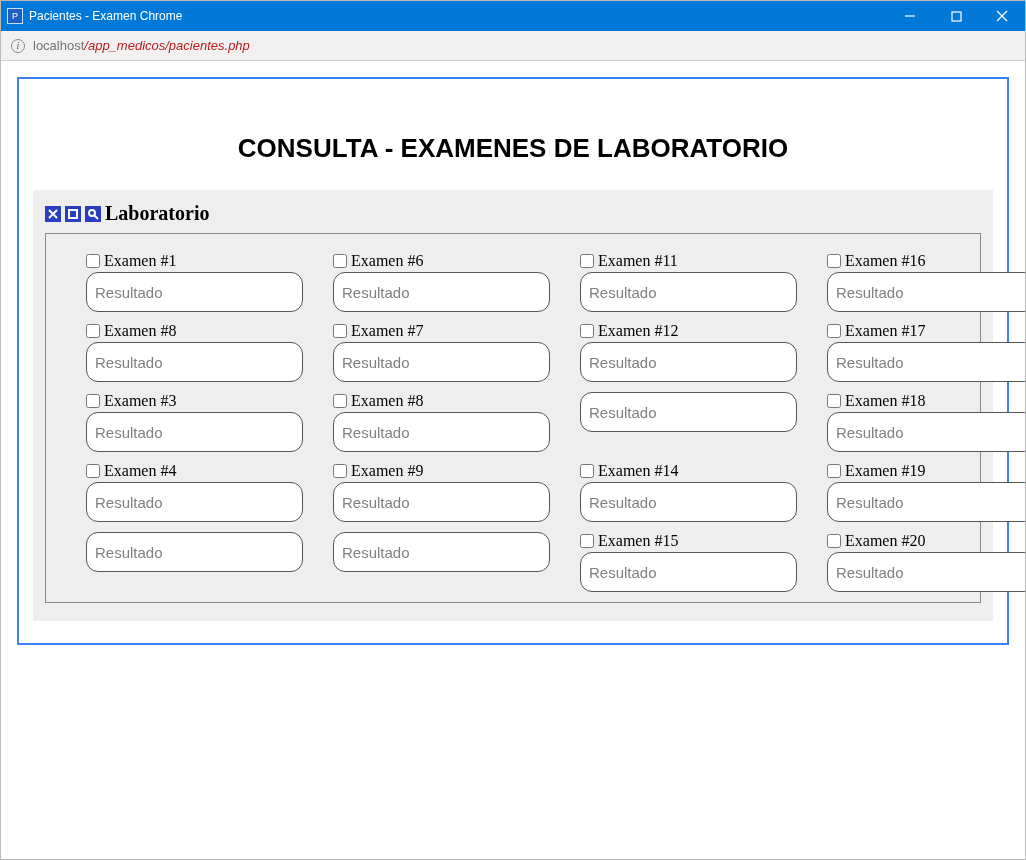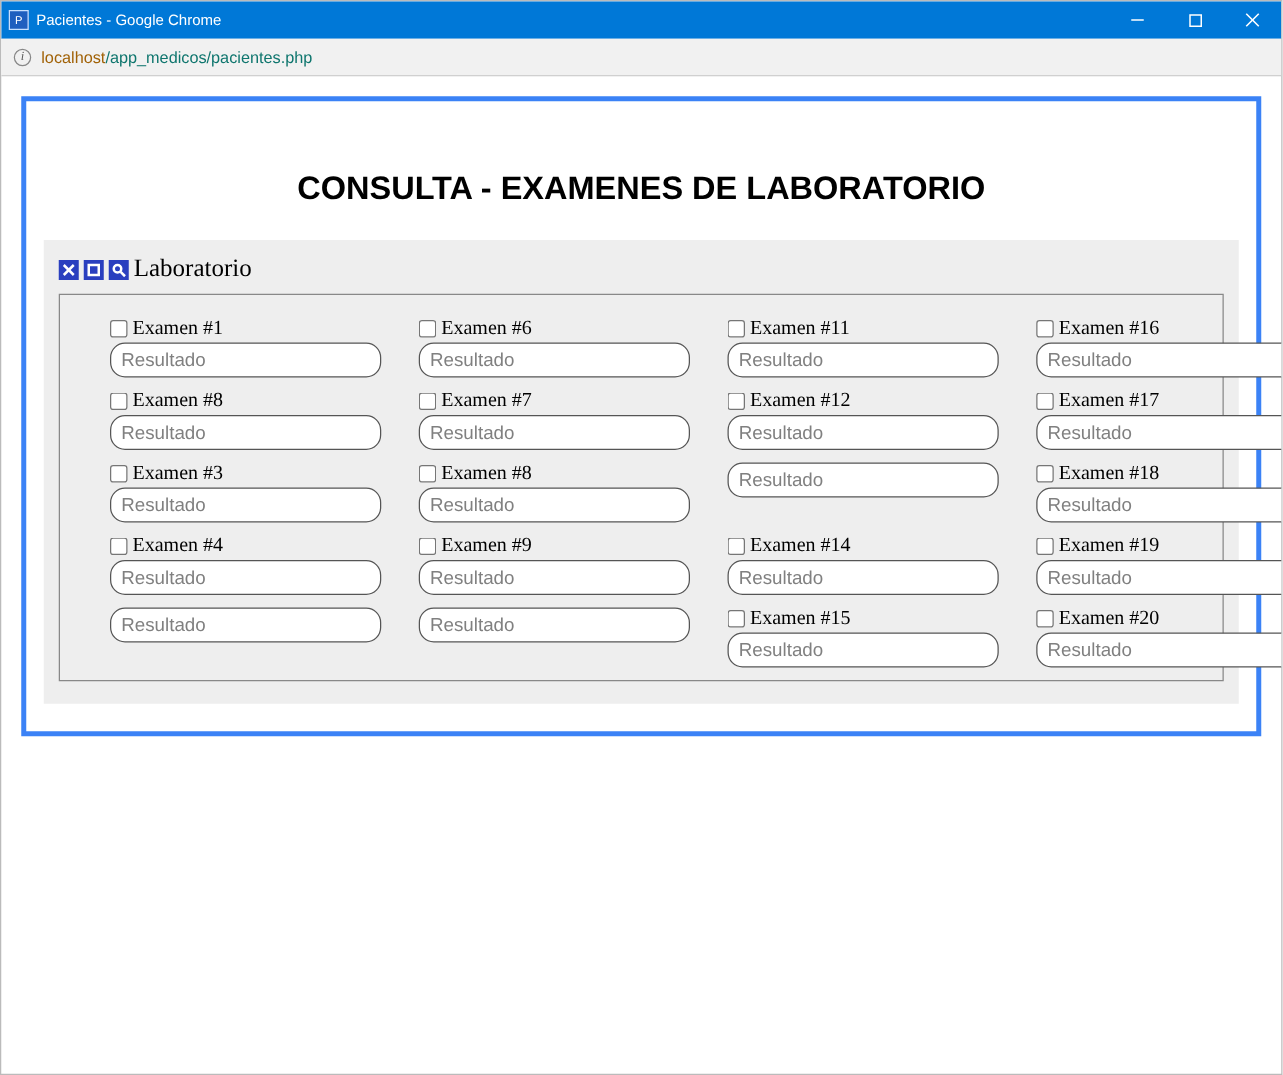--- a/index.html
+++ b/index.html
@@ -18,63 +18,63 @@
     color: #fff; font-size: 14px;
   }
   .chrome-titlebar .winbtn svg { stroke: #fff; }
   .fav { width:16px; height:16px; background:#1f5fbf; border:1px solid #c7e0ff; font-size:9px; display:flex; align-items:center; justify-content:center; }
   .addrbar {
     height: 30px; background:#f1f1f1; border-bottom:1px solid #d0d0d0;
     display:flex; align-items:center; gap:8px; padding:0 10px;
     font-size:13px; color:#555;
   }
   .addrbar .info-icon { width:14px; height:14px; border:1px solid #888; border-radius:50%; display:flex; align-items:center; justify-content:center; font-size:10px; font-style:italic; font-family:Georgia, serif; }
-  .addrbar .url .host { color:#a16207; }
-  .addrbar .url .path { color:#0f766e; }
+  .addrbar .url .host { color:#737373; }
+  .addrbar .url .path { color:#b91c1c;font-style:italic; }
 
   .page { padding: 16px; }
-  .page-inner { border:4px solid #3b82f6; padding: 14px 14px 22px 14px; }
+  .page-inner { border:2px solid #3b82f6; padding: 14px 14px 22px 14px; }
   .page h1 { font-family: Arial, sans-serif; font-weight: 700; font-size: 26px; text-align:center; margin: 40px 0 26px 0; }
 
   .sheet { background:#eeeeee; border:0; padding: 10px 12px 18px 12px; }
 
   .section-header { display:flex; align-items:center; gap:4px; margin: 2px 0 8px 0; }
-  .section-header .legend { font-family: "Times New Roman", Georgia, serif; font-size:20px; font-weight:400; color:#000; }
+  .section-header .legend { font-family: "Times New Roman", Georgia, serif; font-size:20px; font-weight:700; color:#000; }
   .section-header.blue .legend { color:#103fa8; }
 
   .icon-btn {
     width:16px; height:16px; display:inline-flex; align-items:center; justify-content:center;
     background:#2a3fbf; color:#fff; border:0; padding:0;
   }
   .icon-btn svg { display:block; }
 
   .field-box { border:1px solid #888; background:#eeeeee; padding: 18px 18px 10px 40px; }
   .grid { display:grid; grid-template-columns: repeat(4, 1fr); column-gap: 30px; row-gap: 10px; }
   .field { display:flex; flex-direction:column; }
   .field label { display:flex; align-items:center; gap:2px; font-family: "Times New Roman", Georgia, serif; font-size:16px; color:#000; margin-bottom:2px; }
   .field input[type="text"] {
-    border:1px solid #555; background:#fff; height:28px; padding: 2px 8px;
+    border:1px solid #555; background:#fff; height:40px; padding: 2px 8px;
     font-size:15px; color:#333; border-radius:12px;
   }
   .field input[type="text"]::placeholder { color:#808080; }
   .field input[type="checkbox"] { width:14px; height:14px; margin:0 2px 0 0; }
 
   .otros { margin-top: 14px; }
   .otros textarea {
     width:100%; height:160px; border:1px solid #aaa; background:#fff; resize: both;
     font-family: Arial, sans-serif; font-size:14px; padding:6px;
   }
 </style>
 </head>
 <body>
 
 <div class="chrome-titlebar">
   <div class="left">
     <span class="fav">P</span>
-    <span>Pacientes - Google Chrome</span>
+    <span>Pacientes - Examen Chrome</span>
   </div>
   <div class="winicons">
     <div class="winbtn">
       <svg width="12" height="12" viewBox="0 0 12 12">
           <line x1="1" y1="6" x2="11" y2="6" stroke-width="1.2"></line>
         </svg>
     </div>
     <div class="winbtn">
       <svg width="11" height="11" viewBox="0 0 11 11">
           <rect x="1" y="1" width="9" height="9" fill="none" stroke-width="1.2"></rect>

